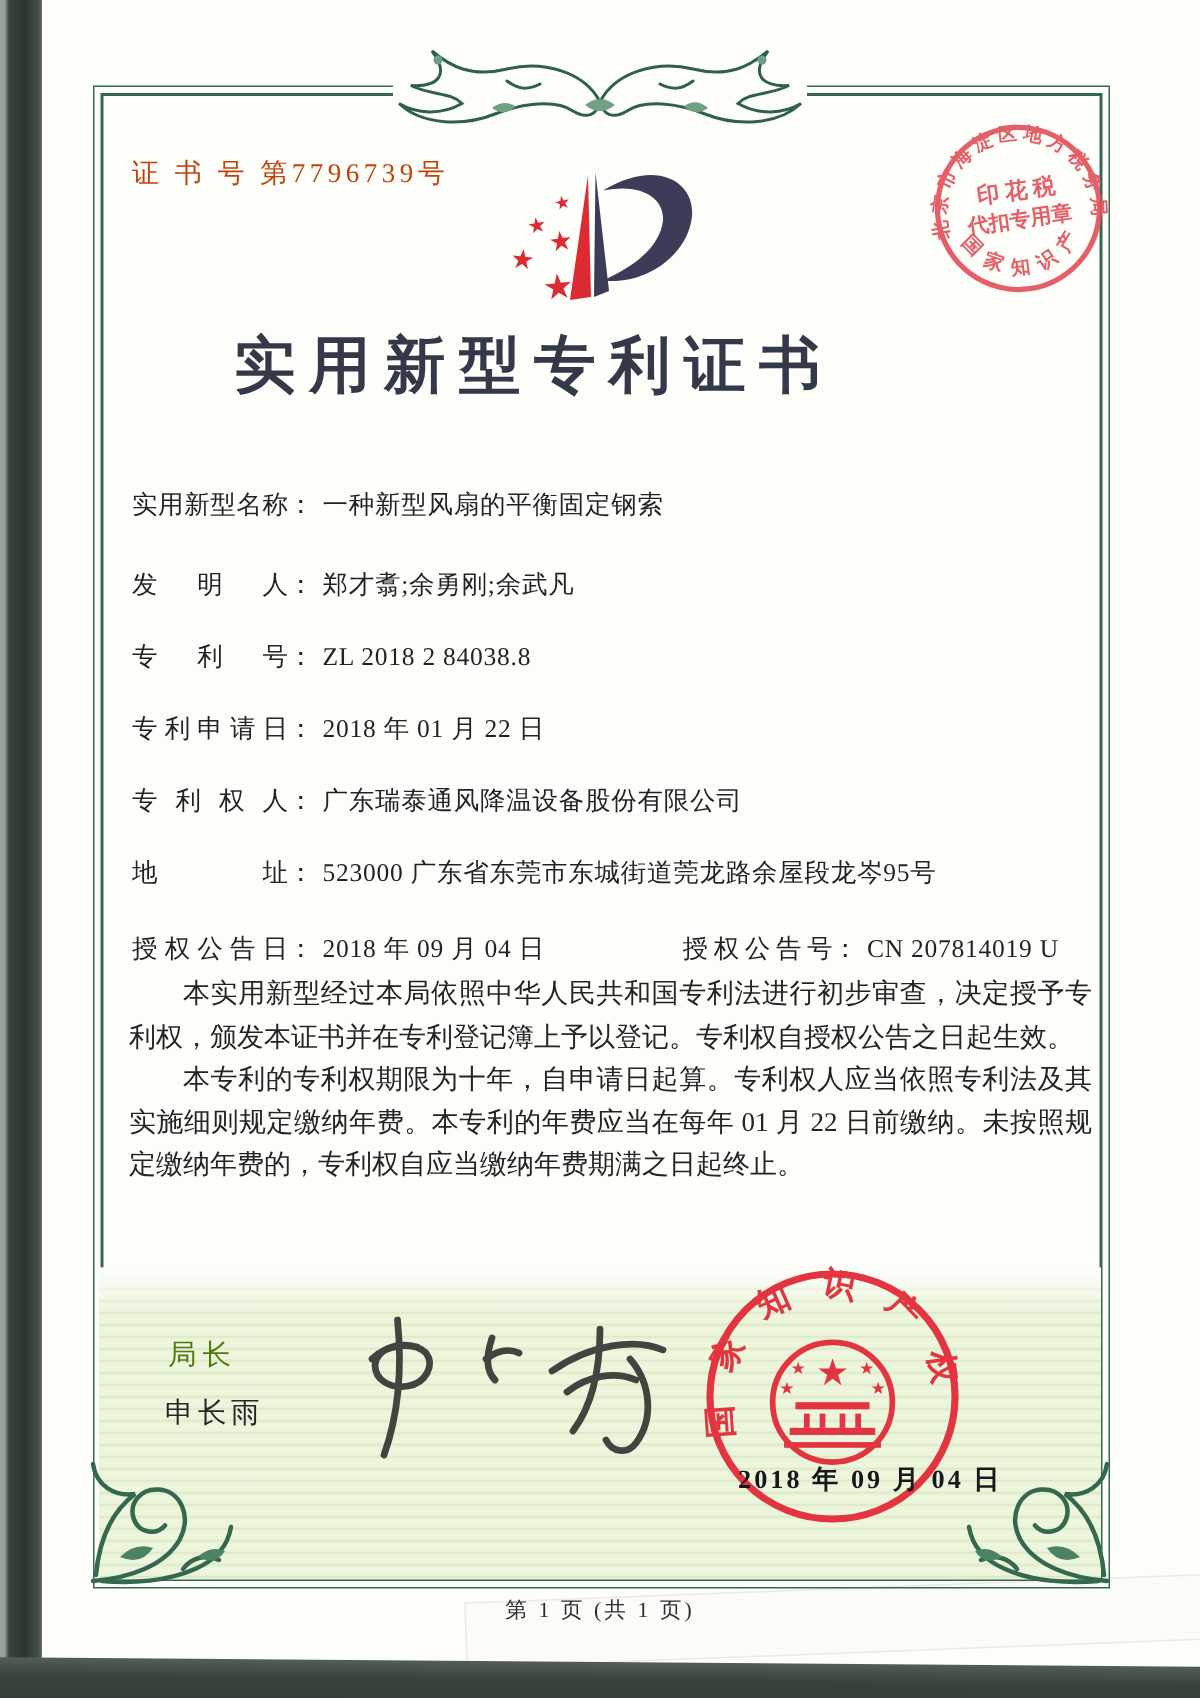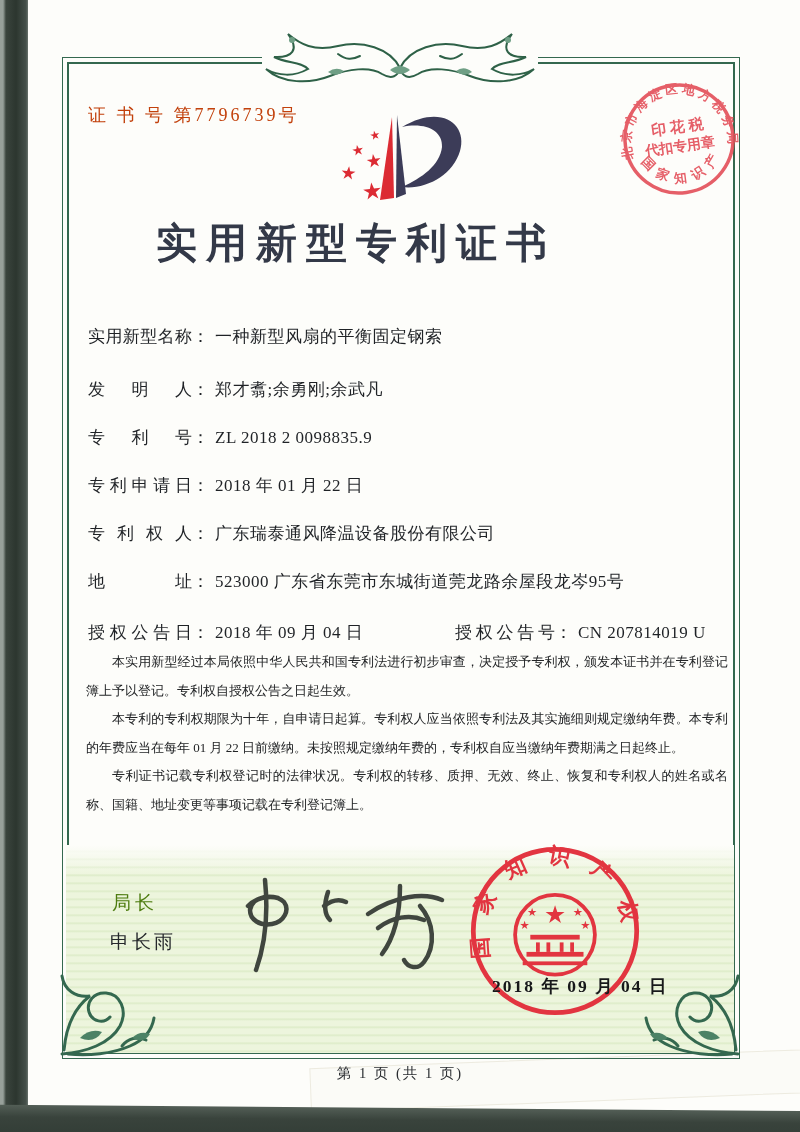--- a/index.html
+++ b/index.html
@@ -33,21 +33,21 @@
     font-size:41px;font-weight:bold;letter-spacing:9px;color:#333948;}
 
   .fields{position:absolute;left:88px;top:325px;width:640px;font-size:17px;}
   .frow{position:absolute;left:0;white-space:nowrap;}
   .flabel{display:inline-block;width:104px;text-align:justify;text-align-last:justify;color:#1f2226;}
   .fcolon{display:inline-block;margin-right:6px;}
   .fvalue{letter-spacing:.5px;}
   .frow2{position:absolute;left:367px;white-space:nowrap;}
   .flabel5{display:inline-block;width:100px;text-align:justify;text-align-last:justify;}
 
-  .body-text{position:absolute;left:86px;top:648px;width:642px;font-size:13px;
+  .body-text{position:absolute;left:86px;top:648px;width:642px;font-size:18px;
     line-height:28.5px;text-align:justify;color:#222426;}
   .body-text p{margin:0;text-indent:2em;}
 
   .officer-title{position:absolute;left:112px;top:890px;font-size:19px;letter-spacing:4px;color:#4d7c0f;}
   .officer-name{position:absolute;left:110px;top:929px;font-size:19px;letter-spacing:3px;color:#25282b;}
 
   .sig-svg{position:absolute;left:218px;top:862px;}
   .seal-svg{position:absolute;left:460px;top:836px;}
   .seal-date{position:absolute;left:492px;top:974px;font-size:17.5px;font-weight:bold;
     letter-spacing:2px;color:#17181a;}
@@ -152,21 +152,21 @@
 <div class="page-title">实用新型专利证书</div>
 
 <div class="fields">
   <div class="frow" style="top:0px">
     <span class="flabel">实用新型名称</span><span class="fcolon">：</span><span class="fvalue">一种新型风扇的平衡固定钢索</span>
   </div>
   <div class="frow" style="top:53px">
     <span class="flabel">发明人</span><span class="fcolon">：</span><span class="fvalue">郑才翥;余勇刚;余武凡</span>
   </div>
   <div class="frow" style="top:101px">
-    <span class="flabel">专利号</span><span class="fcolon">：</span><span class="fvalue">ZL 2018 2 0098835.9</span>
+    <span class="flabel">专利号</span><span class="fcolon">：</span><span class="fvalue">ZL 2018 2 84038.8</span>
   </div>
   <div class="frow" style="top:149px">
     <span class="flabel">专利申请日</span><span class="fcolon">：</span><span class="fvalue">2018 年 01 月 22 日</span>
   </div>
   <div class="frow" style="top:197px">
     <span class="flabel">专利权人</span><span class="fcolon">：</span><span class="fvalue">广东瑞泰通风降温设备股份有限公司</span>
   </div>
   <div class="frow" style="top:245px">
     <span class="flabel">地址</span><span class="fcolon">：</span><span class="fvalue">523000 广东省东莞市东城街道莞龙路余屋段龙岑95号</span>
   </div>
@@ -174,21 +174,20 @@
     <span class="flabel">授权公告日</span><span class="fcolon">：</span><span class="fvalue">2018 年 09 月 04 日</span>
   </div>
   <div class="frow2" style="top:296px">
     <span class="flabel5">授权公告号</span><span class="fcolon">：</span><span class="fvalue">CN 207814019 U</span>
   </div>
 </div>
 
 <div class="body-text">
   <p>本实用新型经过本局依照中华人民共和国专利法进行初步审查，决定授予专利权，颁发本证书并在专利登记簿上予以登记。专利权自授权公告之日起生效。</p>
   <p>本专利的专利权期限为十年，自申请日起算。专利权人应当依照专利法及其实施细则规定缴纳年费。本专利的年费应当在每年 01 月 22 日前缴纳。未按照规定缴纳年费的，专利权自应当缴纳年费期满之日起终止。</p>
-  <p>专利证书记载专利权登记时的法律状况。专利权的转移、质押、无效、终止、恢复和专利权人的姓名或名称、国籍、地址变更等事项记载在专利登记簿上。</p>
 </div>
 
 <div class="officer-title">局长</div>
 <div class="officer-name">申长雨</div>
 
 <svg class="sig-svg" width="240" height="120" viewBox="0 0 240 120">
   <g stroke="#40463f" fill="none" stroke-width="4.5" stroke-linecap="round" stroke-linejoin="round">
     <path d="M30,44 C40,34 58,32 66,40 C72,48 66,60 54,62 C42,64 32,58 32,48 C33,38 46,32 60,36"></path>
     <path d="M47,18 C50,48 48,80 38,108"></path>
     <path d="M110,30 C106,42 106,52 112,58"></path>

